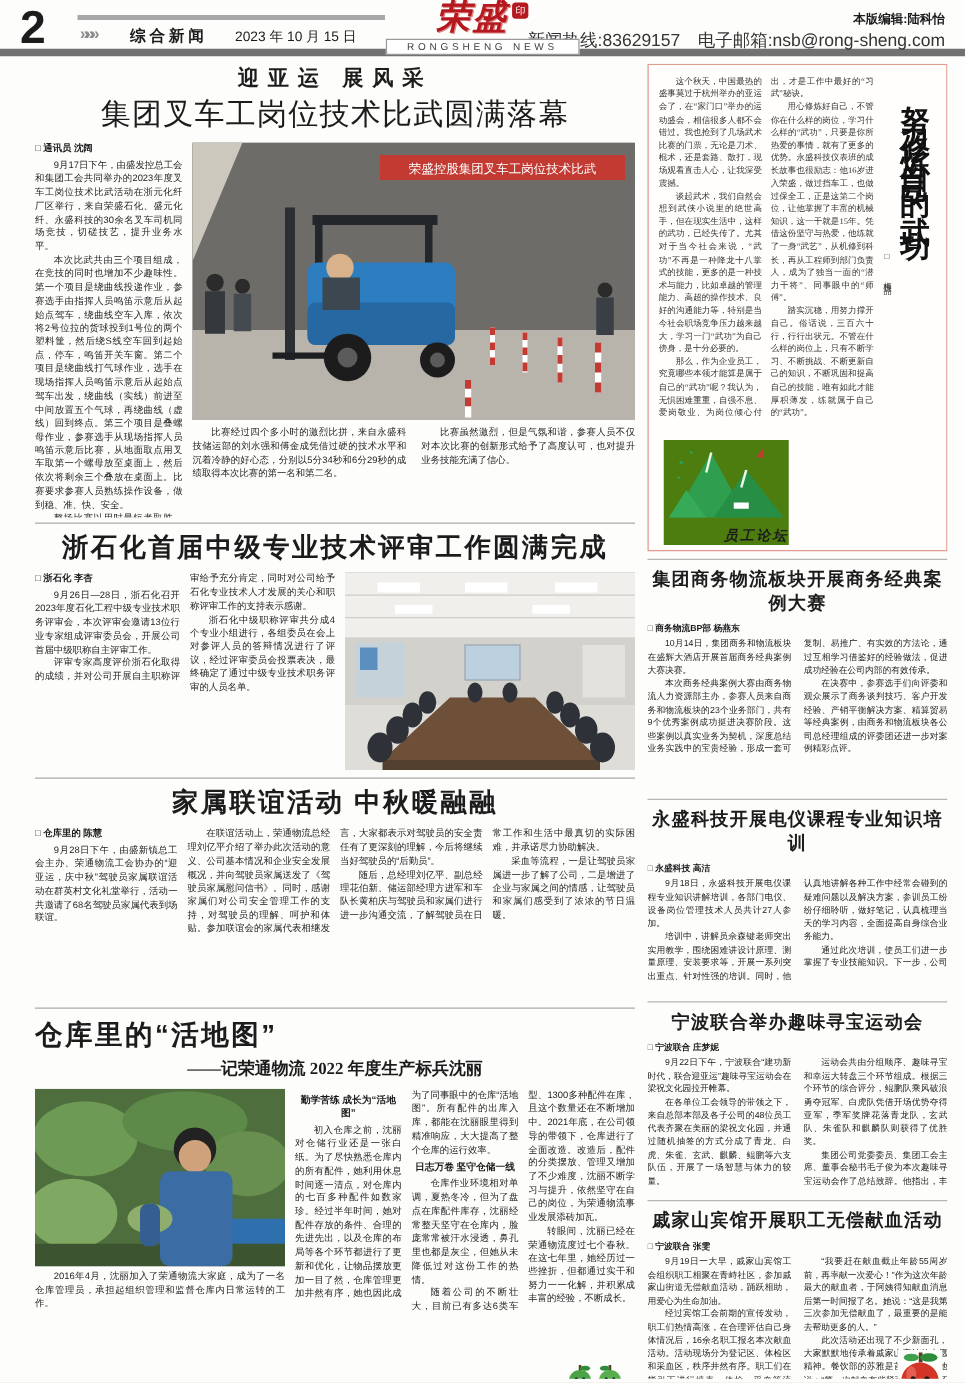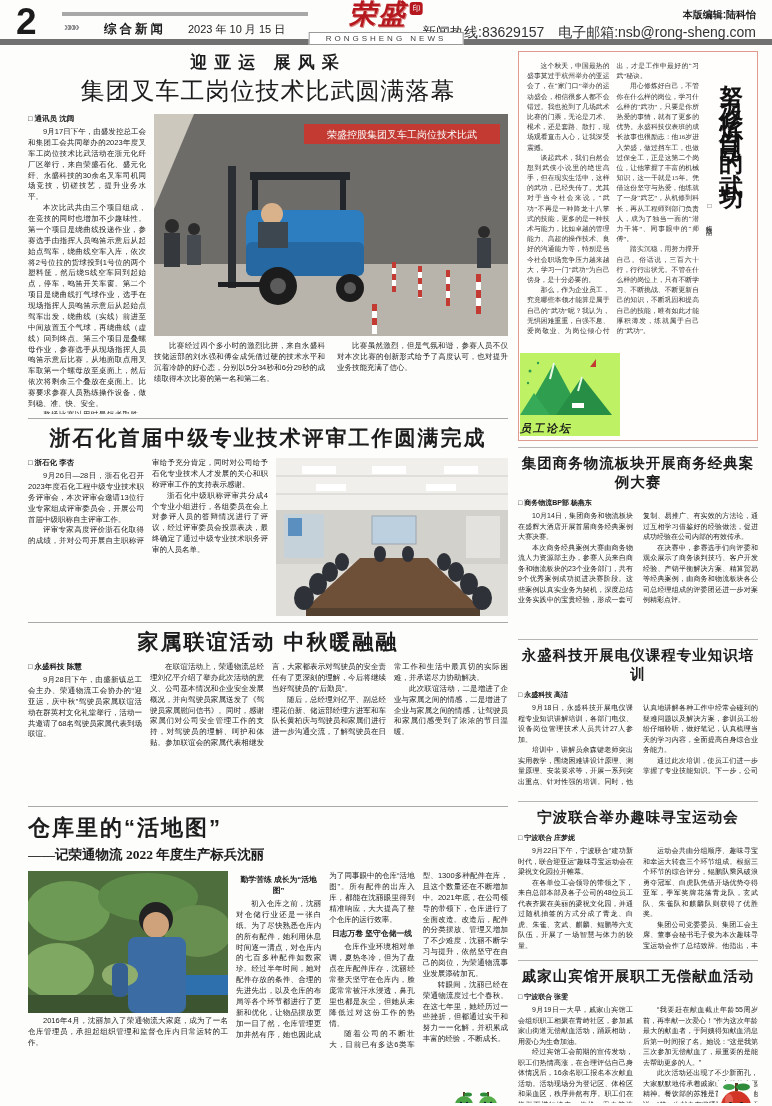--- a/index.html
+++ b/index.html
@@ -53,37 +53,37 @@
   
   .sec-headline { text-align:center; font-size:21px; font-weight:bold; letter-spacing:2px; margin:5px 0 6px; }
   .art2-body { display:flex; gap:8px; height:160px; overflow:hidden; }
   .art2-text { width:240px; column-count:2; column-gap:8px; overflow:hidden; }
 
   
   .art3-body { column-count:4; column-gap:8px; height:140px; overflow:hidden; margin-top:2px; }
 
   
   .wh-headline { text-align:left; font-size:22px; font-weight:bold; letter-spacing:2px; margin-top:6px; }
-  .wh-subtitle { font-size:13.5px; font-weight:bold; font-family:"Liberation Serif", serif; margin:3px 0 7px; }
+  .wh-subtitle { text-align:center; font-size:13.5px; font-weight:bold; font-family:"Liberation Serif", serif; margin:3px 0 7px; }
   .wh-body { display:flex; gap:8px; height:246px; overflow:hidden; position:relative; }
   .wh-left { width:200px; }
   .wh-right { flex:1; column-count:3; column-gap:8px; overflow:hidden; }
   .subhead { font-size:7.8px; font-weight:bold; text-align:center; margin:3px 0; }
   .green-apples { position:absolute; right:10px; bottom:2px; display:flex; gap:4px; }
 
   
   .essay-box { position:relative; border:1px solid #e09a8e; height:390px; padding:9px 8px; display:flex; overflow:hidden; background:#fffefd; }
   .essay-text { width:172px; column-count:2; column-gap:7px; overflow:hidden; }
   .essay-text p { font-size:6.8px; line-height:1.5; text-align:justify; text-indent:2em; color:#333;
     font-family:"Liberation Serif", serif; }
   .essay-title { position:absolute; right:10px; top:14px; writing-mode:vertical-rl; text-orientation:upright;
     font-size:24px; font-weight:bold; font-family:"Liberation Serif", serif; letter-spacing:11px; color:#111; }
   .essay-byline { position:absolute; right:44px; top:150px; writing-mode:vertical-rl; text-orientation:upright;
     font-size:6.5px; color:#333; letter-spacing:2px; }
-  .forum-graphic { position:absolute; left:1px; bottom:4px; width:100px; text-align:left; background:#bef264; }
+  .forum-graphic { position:absolute; left:12px; bottom:4px; width:100px; text-align:right; background:#4d7c0f; }
   .forum-label { font-size:11px; font-weight:bold; font-style:italic; letter-spacing:2px; }
 
   .brief { border-top:1px solid #b5b5b5; padding-top:6px; margin-top:6px; position:relative; overflow:hidden; }
   .brief:first-of-type { border-top:none; margin-top:8px; padding-top:0; }
   .brief h3 { font-size:14.5px; text-align:center; letter-spacing:1px; margin-bottom:6px; }
   .brief .btext { column-count:2; column-gap:10px; overflow:hidden; }
   .brief .btext p { font-size:7px; line-height:1.5; text-align:justify; text-indent:2em; }
   .brief .byline { font-size:7px; }
   .b1 .btext { height:122px; } .b2 .btext { height:92px; } .b3 .btext { height:108px; } .b4 .btext { height:150px; }
   .apple-wrap { position:absolute; right:4px; bottom:28px; z-index:2; background:#fdfdfc; }
@@ -229,25 +229,25 @@
             </g>
           </svg>
         </div>
       </div>
 
       <div class="hrule"></div>
 
       <div class="article">
         <div class="sec-headline">家属联谊活动  中秋暖融融</div>
         <div class="art3-body">
-          <div class="byline">□ 永盛科技 陈慧</div>
+          <div class="byline">□ 仓库里的 陈慧</div>
           <p class="body">9月28日下午，由盛新镇总工会主办、荣通物流工会协办的“迎亚运，庆中秋”驾驶员家属联谊活动在群英村文化礼堂举行，活动一共邀请了68名驾驶员家属代表到场联谊。</p>
           <p class="body">在联谊活动上，荣通物流总经理刘亿平介绍了举办此次活动的意义、公司基本情况和企业安全发展概况，并向驾驶员家属送发了《驾驶员家属慰问信书》。同时，感谢家属们对公司安全管理工作的支持，对驾驶员的理解、呵护和体贴。参加联谊会的家属代表相继发言，大家都表示对驾驶员的安全责任有了更深刻的理解，今后将继续当好驾驶员的“后勤员”。</p>
           <p class="body">随后，总经理刘亿平、副总经理花伯新、储运部经理方进军和车队长黄柏庆与驾驶员和家属们进行进一步沟通交流，了解驾驶员在日常工作和生活中最真切的实际困难，并承诺尽力协助解决。</p>
-          <p class="body">此次联谊活动，二是增进了企业与家属之间的情感，二是增进了企业与家属之间的情感，让驾驶员和家属们感受到了浓浓的节日温暖。</p>
+          <p class="body">采血等流程，一是让驾驶员家属进一步了解了公司，二是增进了企业与家属之间的情感，让驾驶员和家属们感受到了浓浓的节日温暖。</p>
         </div>
       </div>
 
       <div class="hrule"></div>
 
       <div class="article">
         <div class="wh-headline">仓库里的“活地图”</div>
         <div class="wh-subtitle">——记荣通物流 2022 年度生产标兵沈丽</div>
         <div class="wh-body">
           <div class="wh-left">

